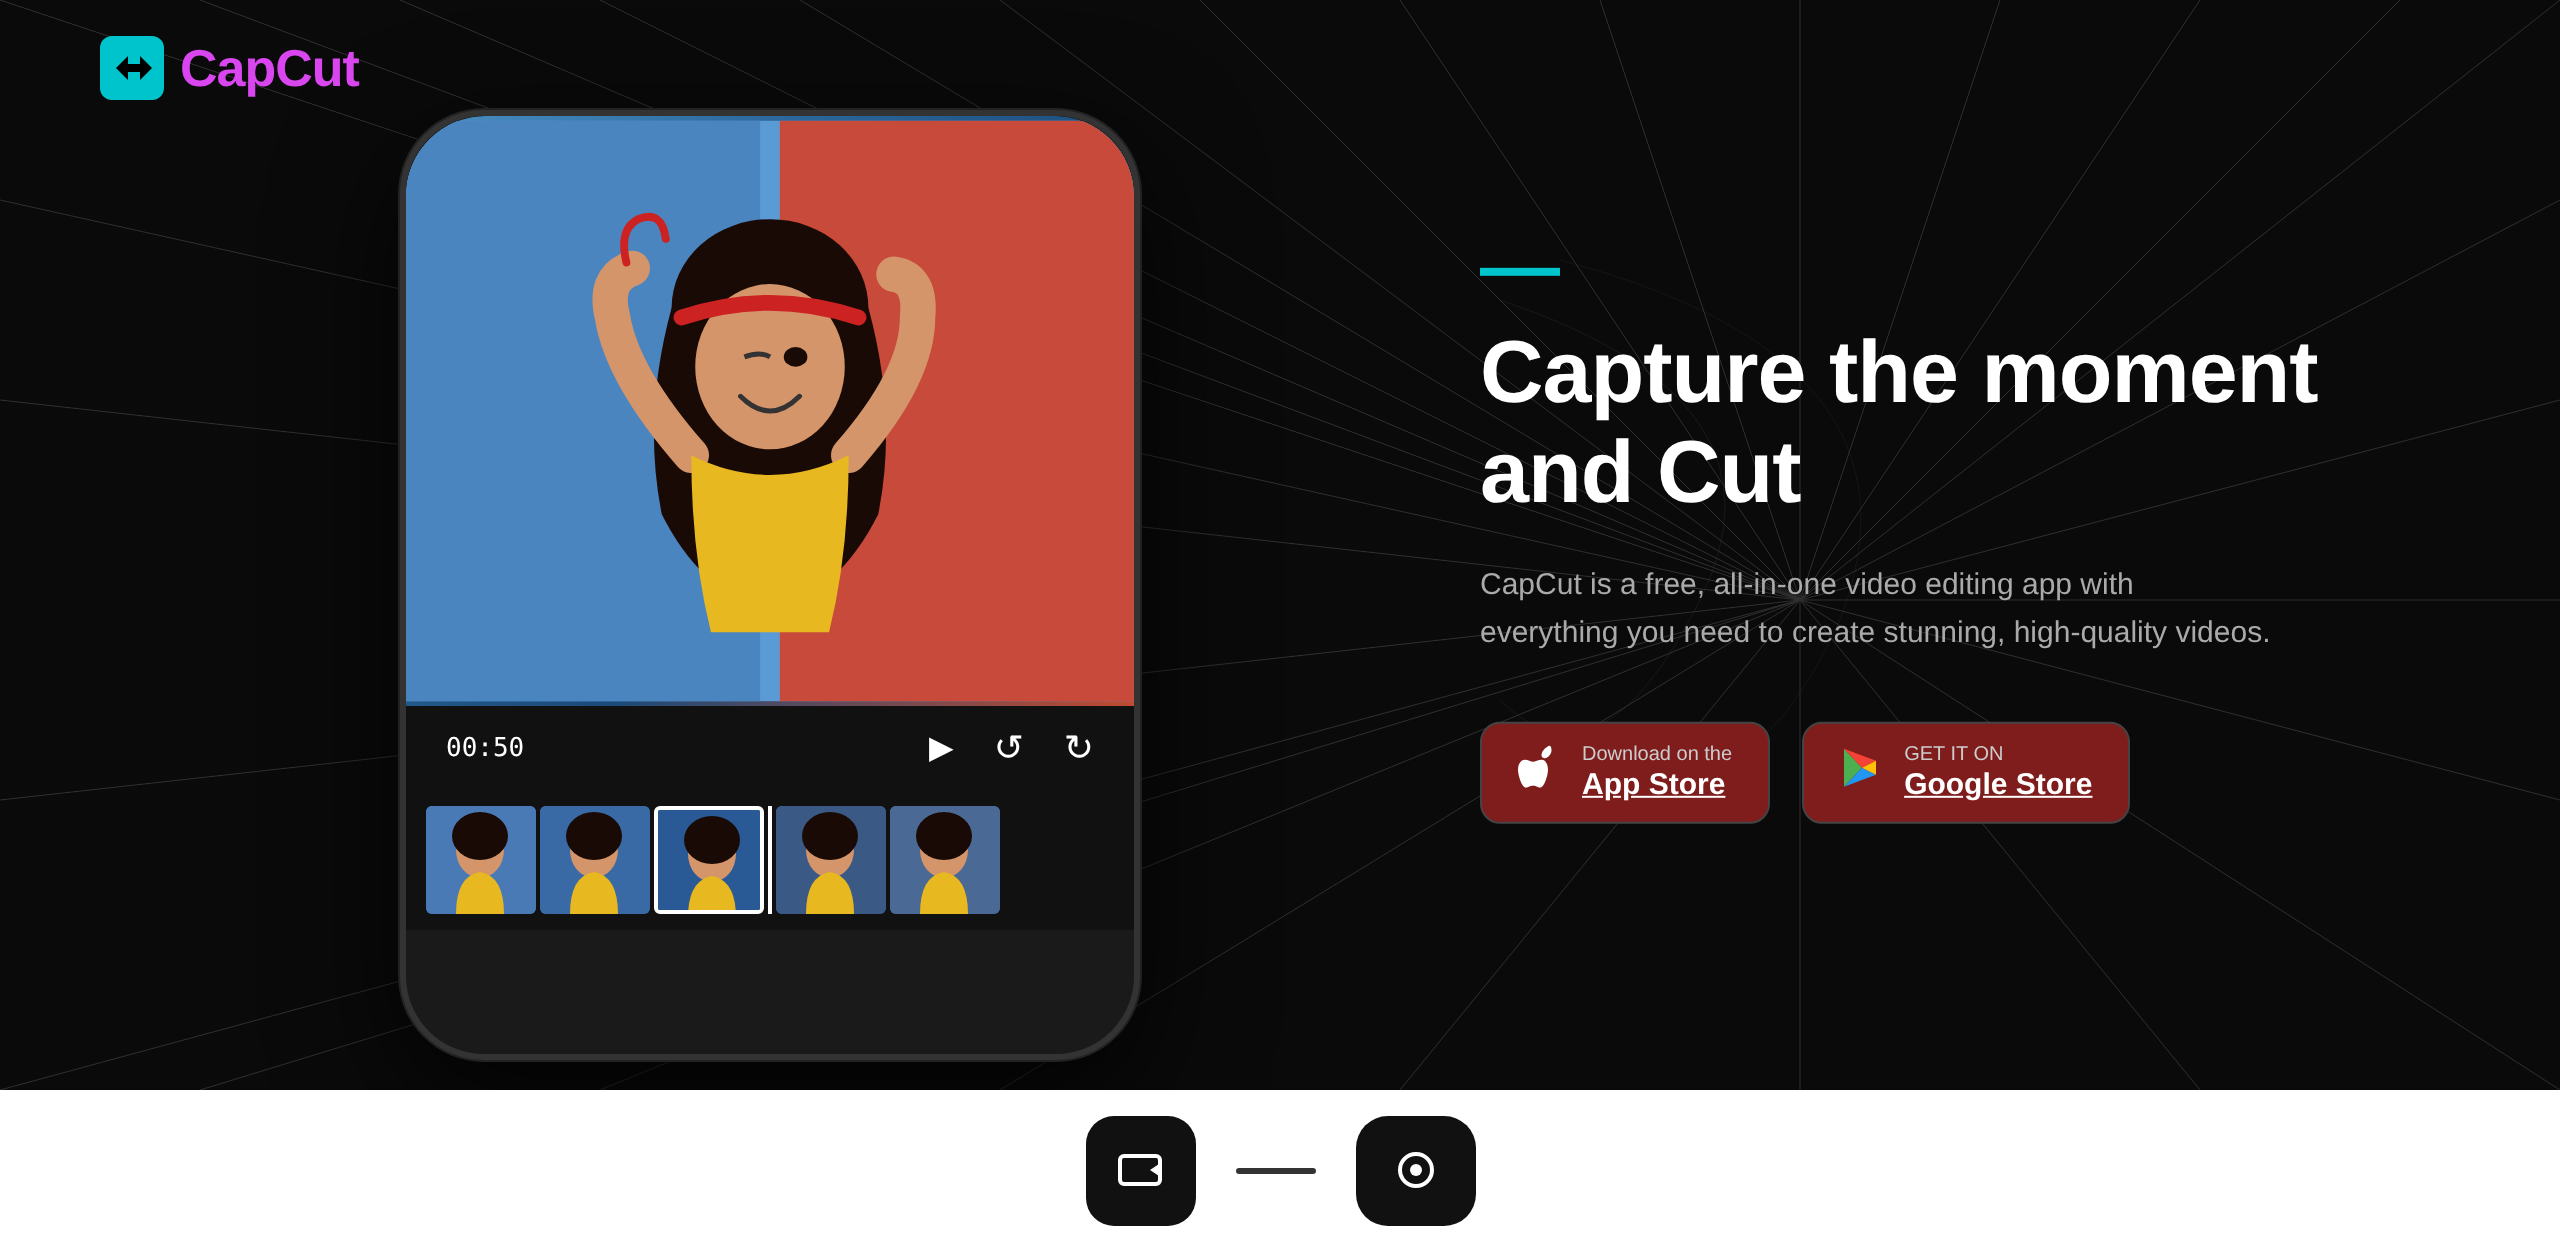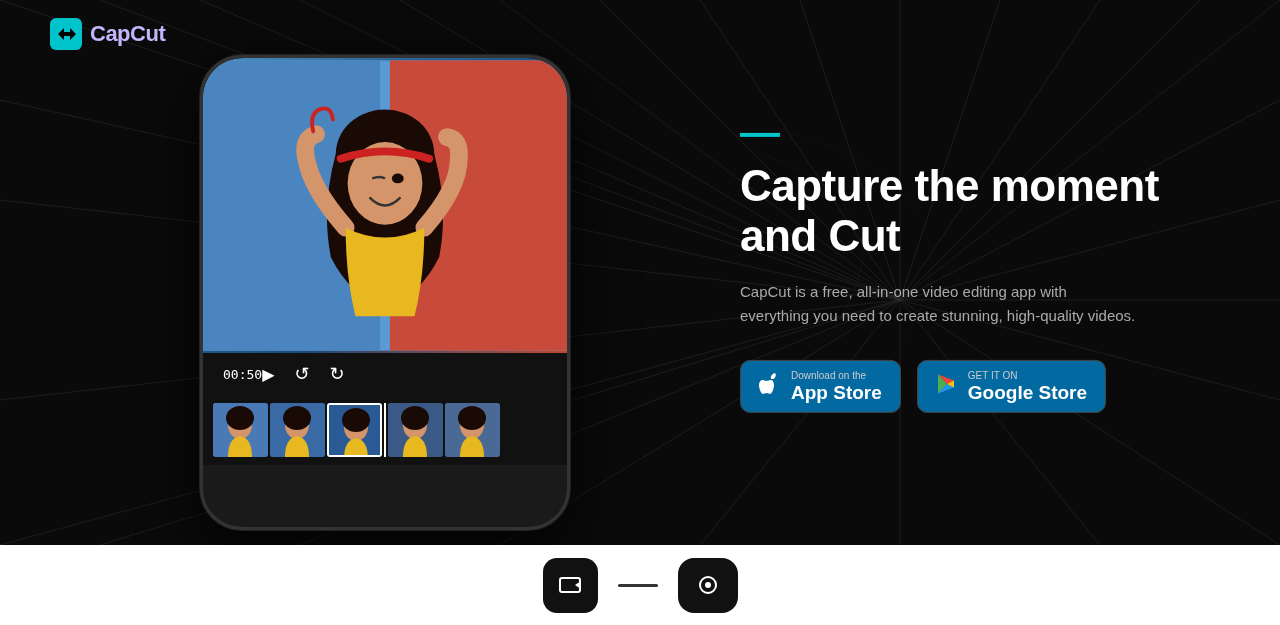--- a/index.html
+++ b/index.html
@@ -39,23 +39,23 @@
       align-items: center;
       gap: 8px;
     }
 
     .logo-icon {
       width: 32px;
       height: 32px;
     }
 
     .logo-text {
-      font-size: 22px;
+      font-size: 26px;
       font-weight: 700;
-      color: #c4b5fd;
+      color: #d946ef;
       letter-spacing: -0.5px;
     }
 
     
     .phone-section {
       position: absolute;
       left: 200px;
       top: 55px;
       width: 380px;
       height: 480px;
@@ -88,20 +88,21 @@
       position: relative;
       overflow: hidden;
     }
 
     
     .phone-controls {
       background: #111;
       padding: 10px 20px;
       display: flex;
       align-items: center;
+      justify-content: space-between;
     }
 
     .time-display {
       color: #fff;
       font-size: 13px;
       font-weight: 500;
       font-family: monospace;
     }
 
     .control-buttons {
@@ -173,21 +174,21 @@
     
     .store-buttons {
       display: flex;
       gap: 16px;
     }
 
     .store-btn {
       display: flex;
       align-items: center;
       gap: 10px;
-      background: #0369a1;
+      background: #7f1d1d;
       border: 1.5px solid #444;
       border-radius: 10px;
       padding: 10px 18px;
       cursor: pointer;
       text-decoration: none;
       transition: border-color 0.2s;
       min-width: 145px;
     }
 
     .store-btn-icon {
@@ -201,24 +202,25 @@
     }
 
     .store-btn-small {
       font-size: 10px;
       color: #ccc;
       line-height: 1;
       margin-bottom: 2px;
     }
 
     .store-btn-large {
-      font-size: 19px;
+      font-size: 15px;
       font-weight: 600;
       color: #fff;
       line-height: 1;
+      text-decoration: underline;
     }
 
     
     .bottom-section {
       width: 1280px;
       height: 80px;
       background: #fff;
       display: flex;
       align-items: center;
       justify-content: center;

